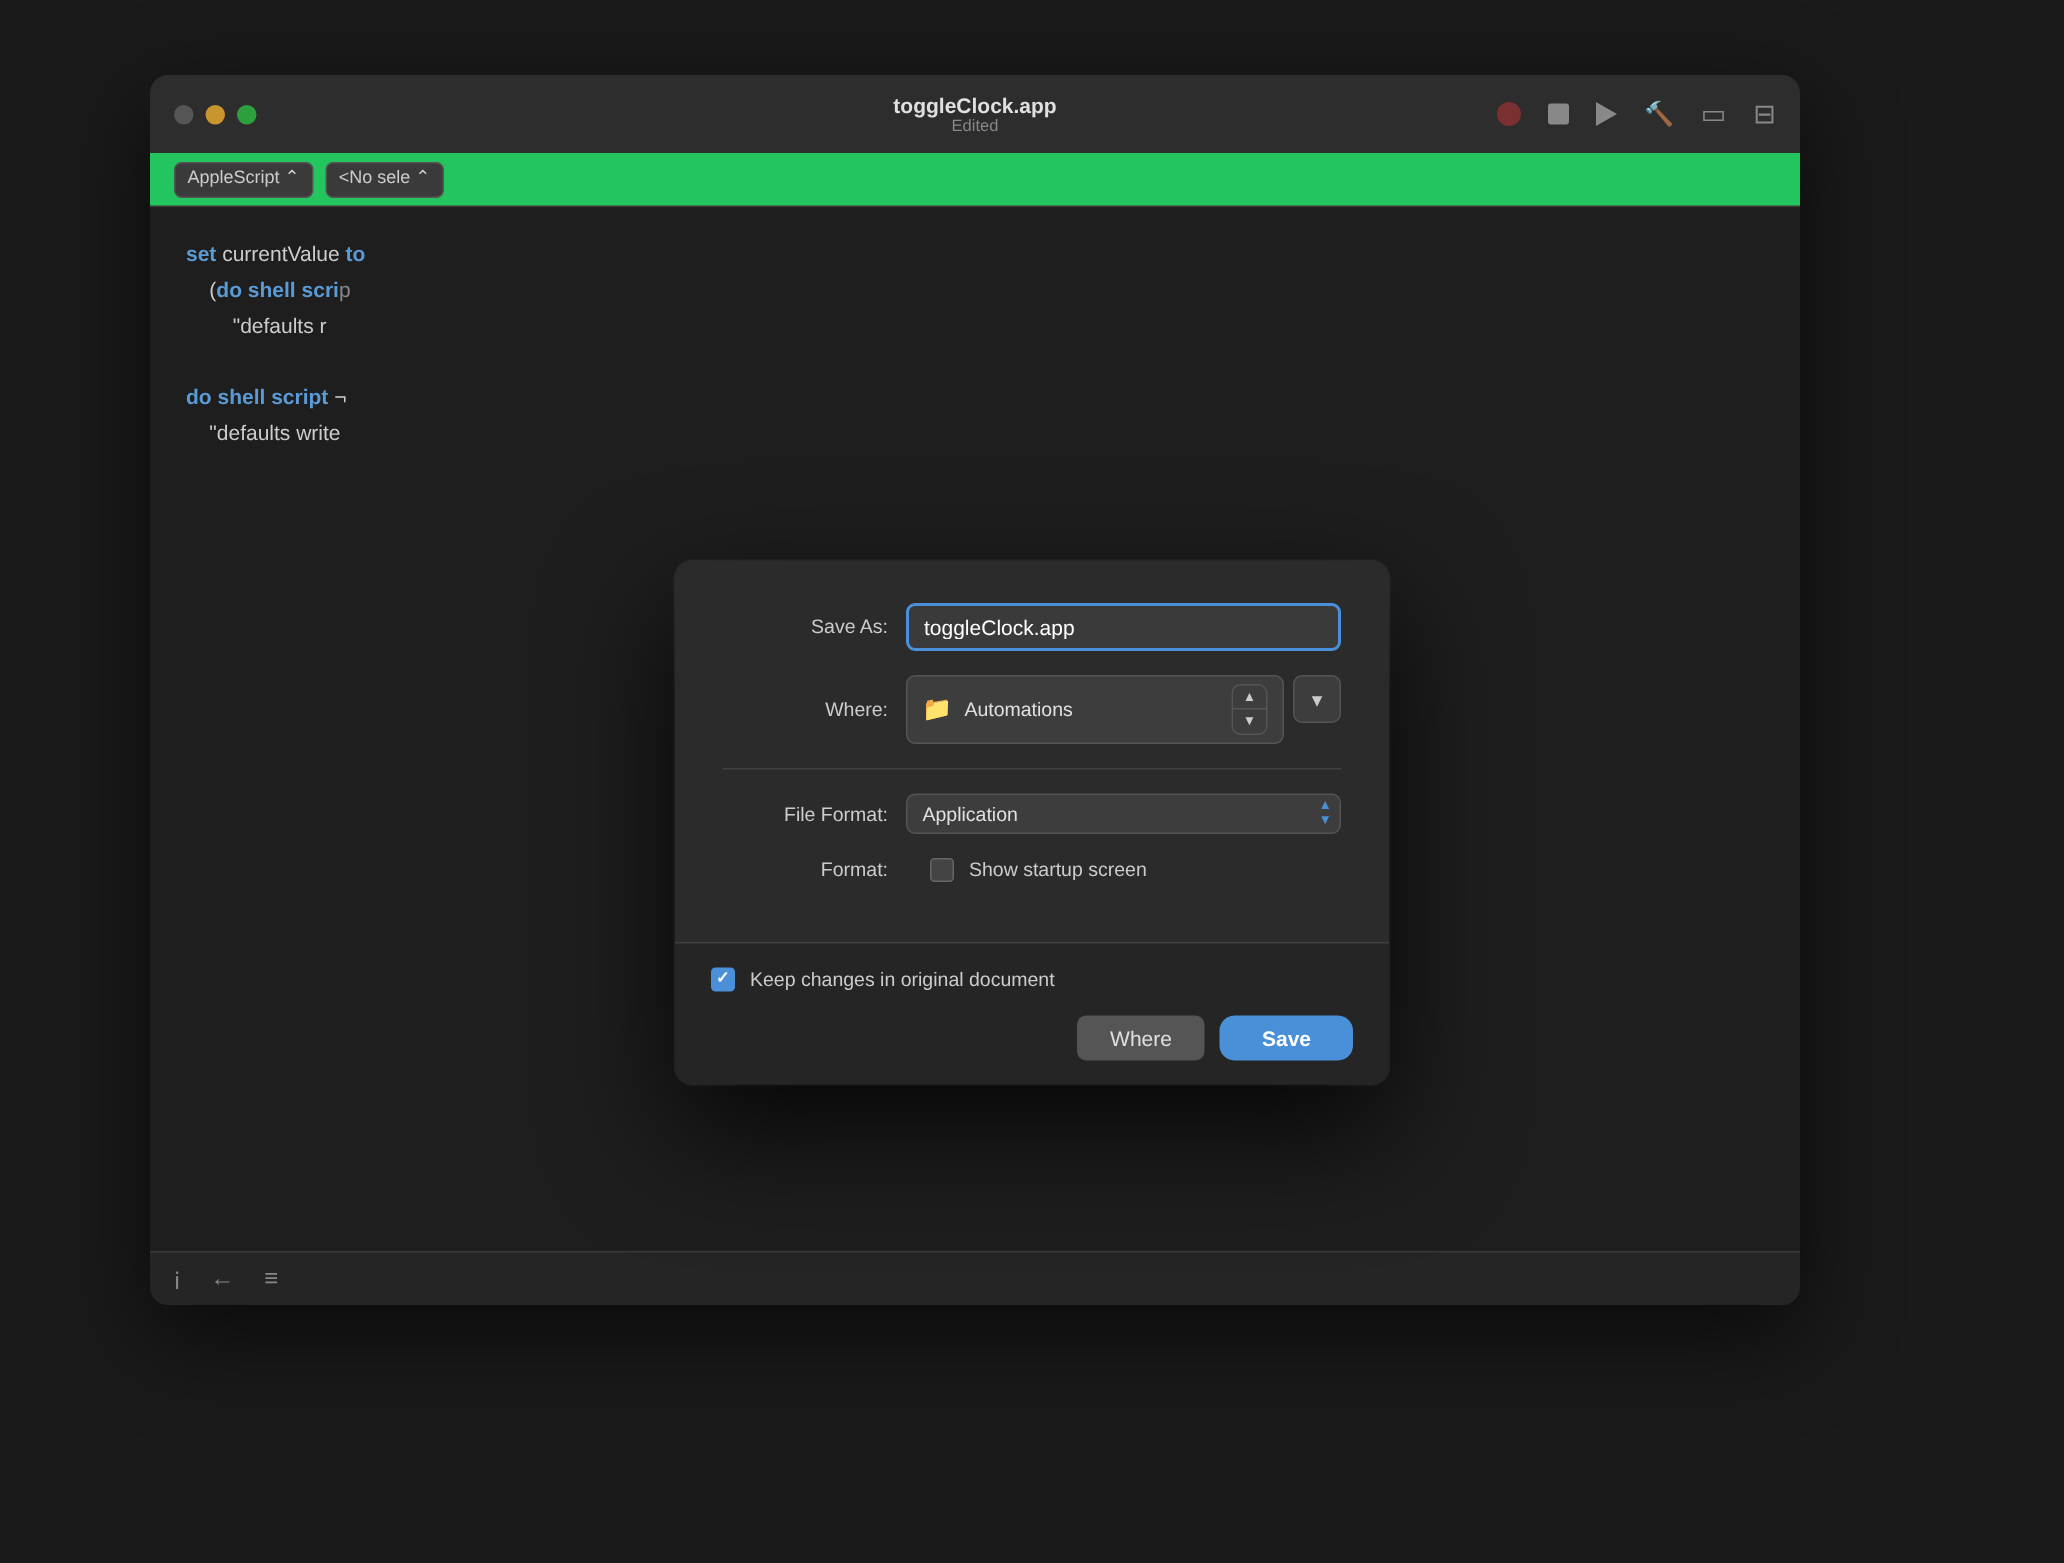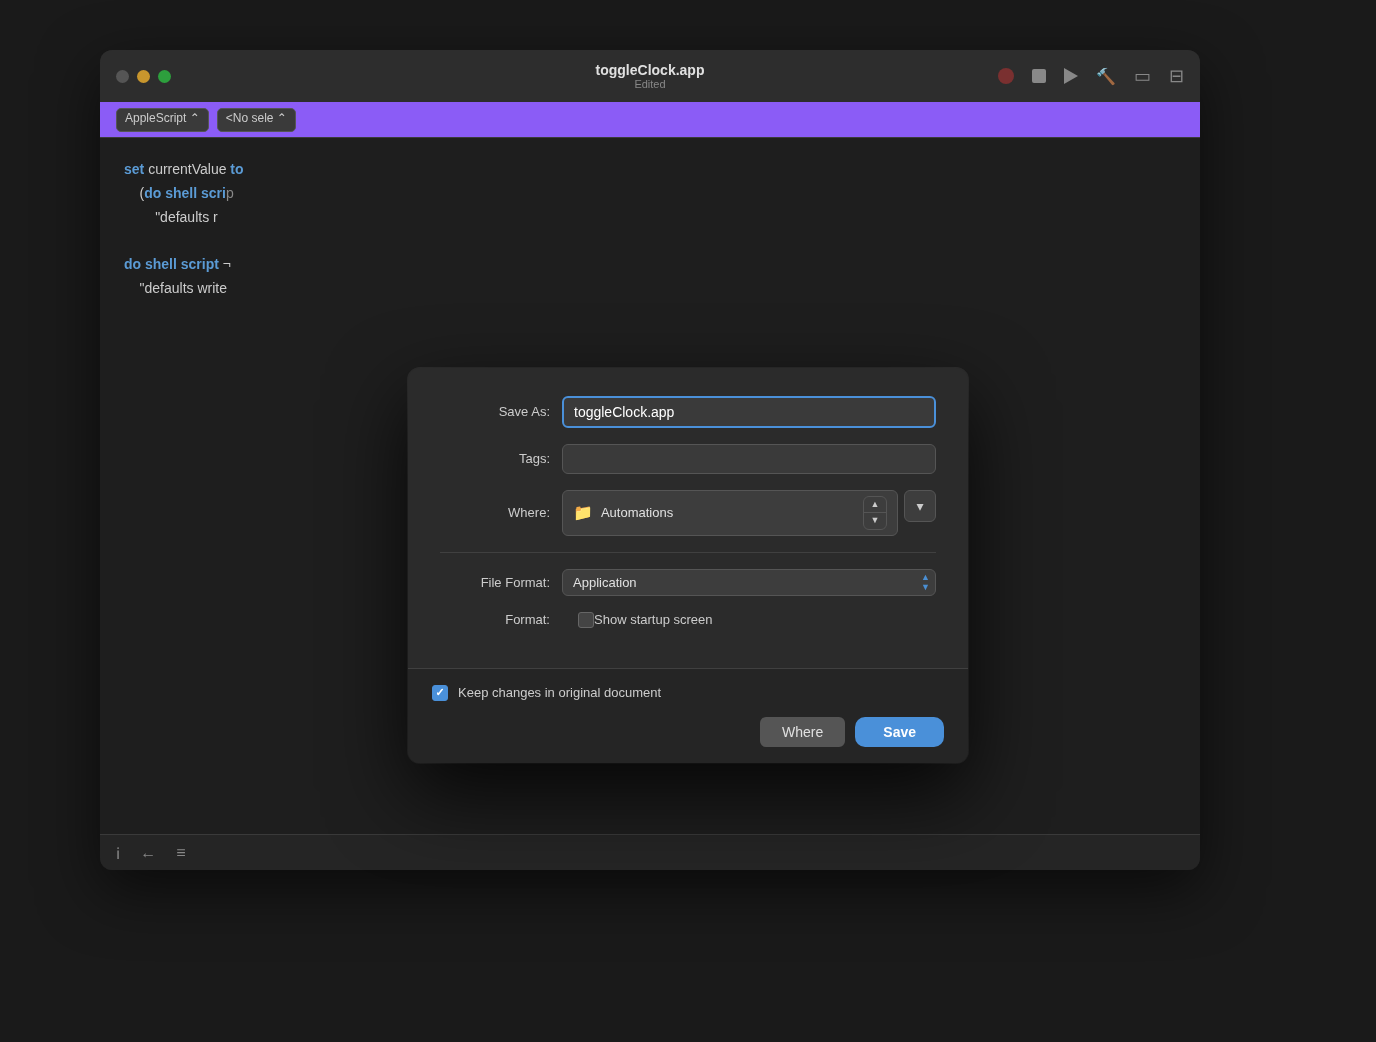--- a/index.html
+++ b/index.html
@@ -90,21 +90,21 @@
 
     .play-icon {
       width: 0;
       height: 0;
       border-top: 8px solid transparent;
       border-bottom: 8px solid transparent;
       border-left: 14px solid #888;
     }
 
     .bg-toolbar {
-      background: #8b5cf6;
+      background: #22c55e;
       height: 36px;
       display: flex;
       align-items: center;
       padding: 0 16px;
       gap: 8px;
       border-bottom: 1px solid #3a3a3a;
     }
 
     .toolbar-select {
       background: #3a3a3a;
@@ -148,26 +148,26 @@
       top: 0; left: 0; right: 0; bottom: 0;
       display: flex;
       align-items: center;
       justify-content: center;
       pointer-events: none;
     }
 
     .dialog {
       background: #2b2b2b;
       border-radius: 12px;
-      width: 560px;
+      width: 476px;
       box-shadow: 0 30px 80px rgba(0,0,0,0.8), 0 0 0 1px rgba(255,255,255,0.08);
       pointer-events: all;
       overflow: hidden;
       position: relative;
-      top: 44px;
+      top: 27px;
     }
 
     .dialog-body {
       padding: 28px 32px 24px;
     }
 
     .form-row {
       display: flex;
       align-items: center;
       margin-bottom: 16px;
@@ -320,20 +320,21 @@
       color: #4a8fd4;
     }
 
     .options-group {
       margin-left: 0;
     }
 
     .option-row {
       display: flex;
       align-items: center;
+      gap: 10px;
       margin-bottom: 10px;
       padding-left: 16px;
     }
 
     .option-row:last-child {
       margin-bottom: 0;
     }
 
     .option-checkbox {
       width: 16px;
@@ -493,26 +494,20 @@
   <div class="dialog">
     <div class="dialog-body">
 
       <div class="form-row">
         <div class="form-label">Save As:</div>
         <div class="form-field">
           <input type="text" class="save-as-input" value="toggleClock.app" style="">
         </div>
       </div>
 
-      <div class="form-row">
-        <div class="form-label">Tags:</div>
-        <div class="form-field">
-          <input type="text" class="tags-input" style="">
-        </div>
-      </div>
 
       <div class="form-row">
         <div class="form-label">Where:</div>
         <div class="form-field">
           <div class="where-group">
             <div class="where-select">
               <span class="folder-icon">📁</span>
               <span class="where-select-text">Automations</span>
               <div class="stepper-arrows">
                 <div class="stepper-arrow">▲</div>

